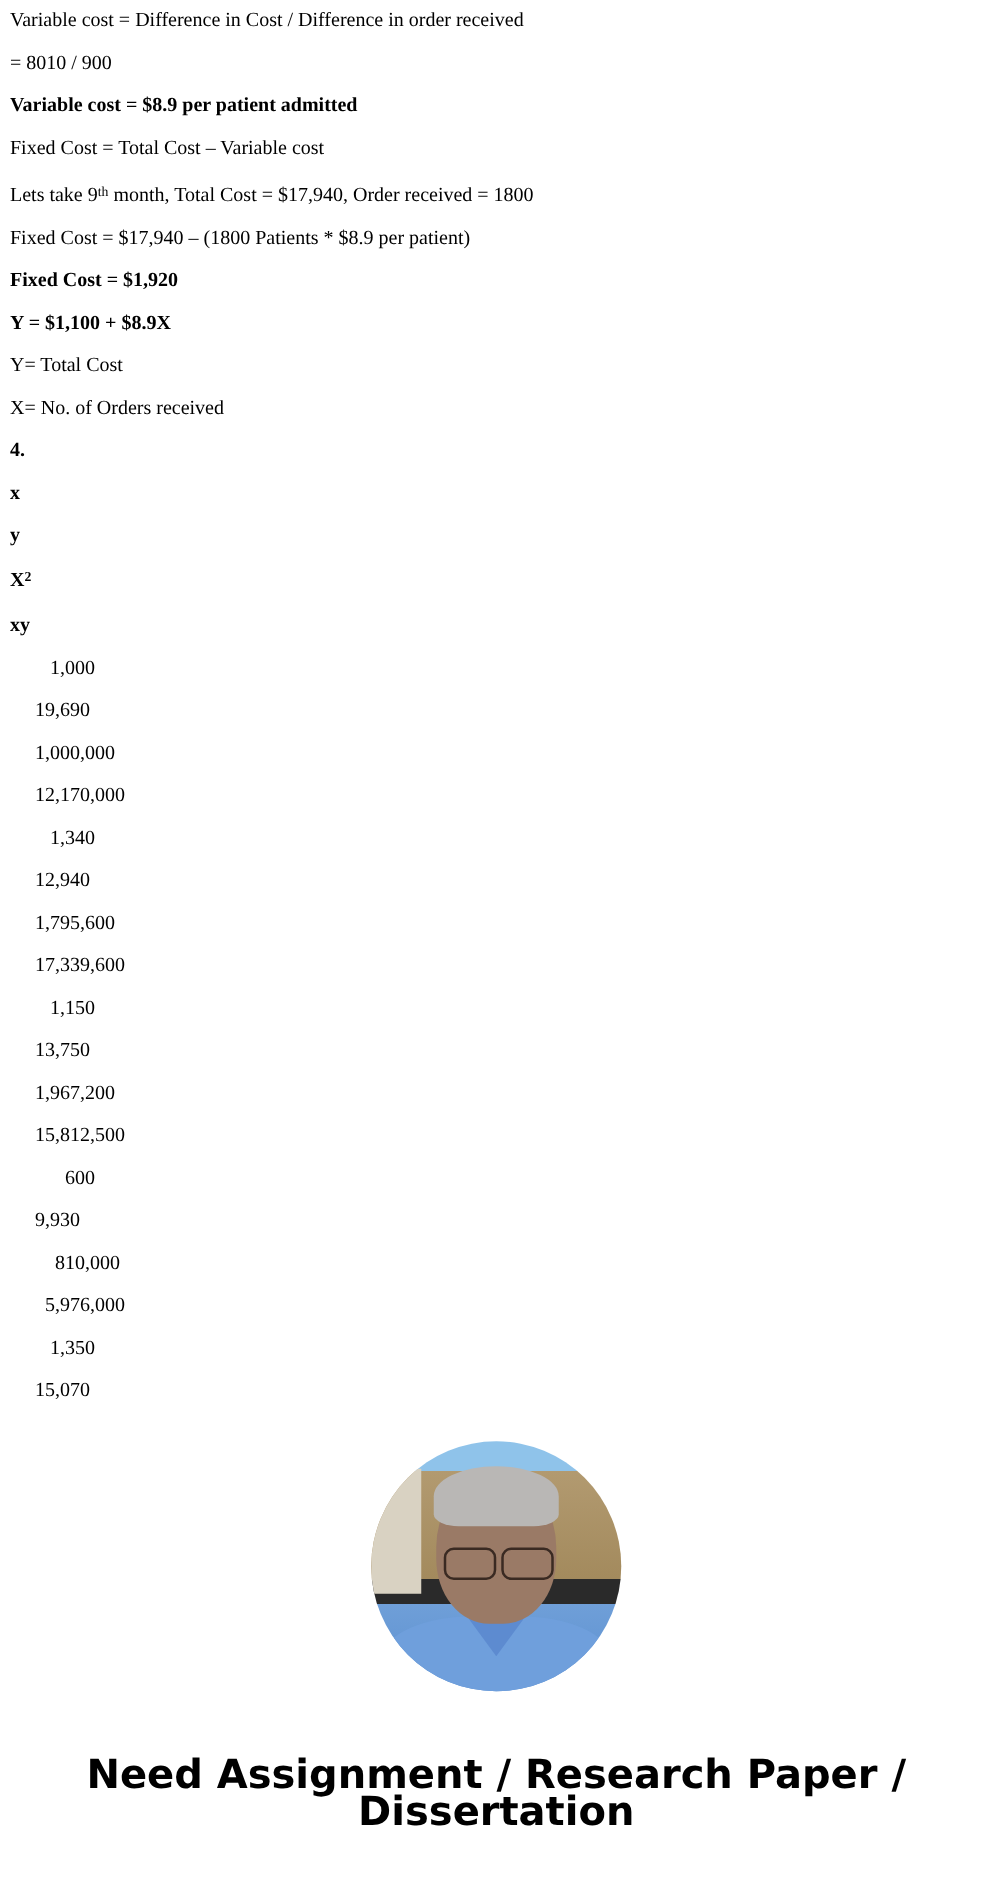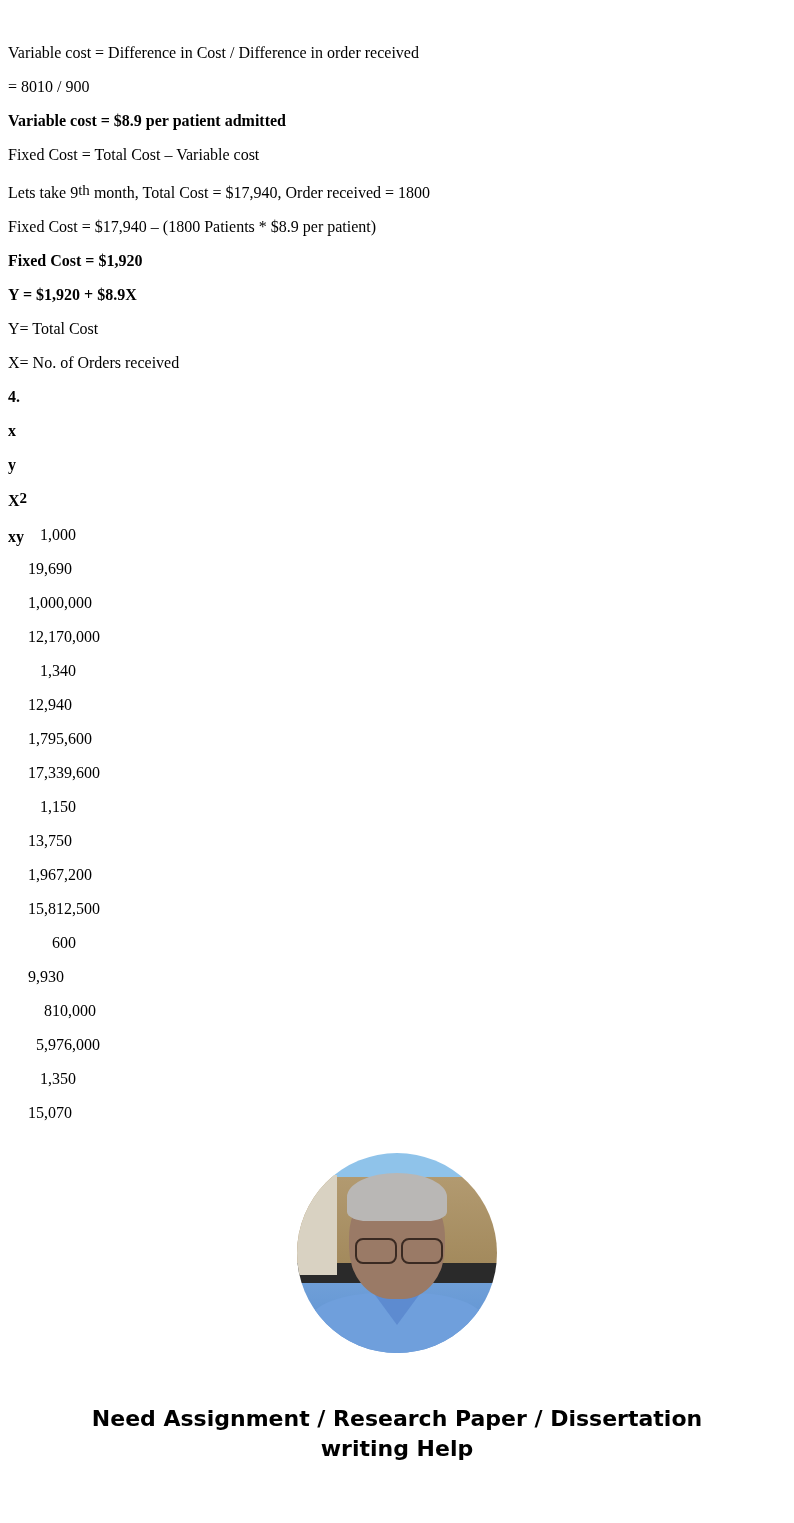--- a/index.html
+++ b/index.html
@@ -1,50 +1,50 @@
 <!DOCTYPE html>
 <html><head>
 <meta charset="utf-8">
 <style>
   html, body { margin: 0; padding: 0; background: #ffffff; }
   body { width: 794px; height: 1523px; position: relative; overflow: hidden; color: #000; }
   .doc { position: absolute; left: 8px; top: 0; font-family: "Liberation Serif", serif; font-size: 16px; }
-  .line { position: absolute; left: 0; white-space: nowrap; line-height: 18px; margin-top: 36px; }
+  .line { position: absolute; left: 0; white-space: nowrap; line-height: 18px; }
   .b { font-weight: bold; }
-  sup { font-size: 15px; vertical-align: top; position: relative; top: -3px; }
+  sup { font-size: 11px; vertical-align: top; position: relative; top: -3px; }
   .num { position: absolute; white-space: nowrap; line-height: 18px; }
   .avatar {
     position: absolute; left: 297px; top: 1153px; width: 200px; height: 200px;
     border-radius: 50%; overflow: hidden;
     background: linear-gradient(180deg, #8fc3ea 0%, #8fc3ea 12%, #b29a70 12%, #a38a5d 55%, #2a2a2a 55%, #2a2a2a 65%, #6f9fd8 65%, #5b8fd0 100%);
   }
   .avatar .wall-l { position:absolute; left:0; top:22px; width:40px; height:100px; background:#d9d2c2; }
   .avatar .head { position:absolute; left:52px; top:28px; width:96px; height:118px; border-radius:48% 48% 44% 44%; background:#9a7a66; }
   .avatar .hair { position:absolute; left:50px; top:20px; width:100px; height:48px; border-radius:50% 50% 20% 20%; background:#b9b7b5; }
   .avatar .glasses-l, .avatar .glasses-r { position:absolute; top:85px; width:38px; height:22px; border:2px solid #3a2a22; border-radius:8px; }
   .avatar .glasses-l { left:58px; } .avatar .glasses-r { left:104px; }
   .avatar .shirt { position:absolute; left:10px; top:140px; width:180px; height:80px; border-radius:40% 40% 0 0; background:#6f9fdc; }
   .avatar .collar { position:absolute; left:78px; top:142px; width:44px; height:30px; background:#5d8bd0; clip-path: polygon(0 0, 50% 100%, 100% 0); }
   .banner {
     position: absolute; left: 0; top: 1404px; width: 794px; text-align: center;
-    font-family: "DejaVu Sans", sans-serif; font-weight: bold; font-size: 22px; line-height: 30px; color: #000;
+    font-family: "DejaVu Sans", sans-serif; font-weight: bold; font-size: 32px; line-height: 30px; color: #000;
   }
 </style>
 </head>
 <body>
 
 <div class="doc">
   <div class="line" style="top:8px">Variable cost = Difference in Cost / Difference in order received</div>
   <div class="line" style="top:42px">= 8010 / 900</div>
   <div class="line b" style="top:76px">Variable cost = $8.9 per patient admitted</div>
   <div class="line" style="top:110px">Fixed Cost = Total Cost – Variable cost</div>
   <div class="line" style="top:148px"><span>Lets take 9</span><sup>th</sup><span> month, Total Cost = $17,940, Order received = 1800</span></div>
   <div class="line" style="top:182px">Fixed Cost = $17,940 – (1800 Patients * $8.9 per patient)</div>
   <div class="line b" style="top:216px">Fixed Cost = $1,920</div>
-  <div class="line b" style="top:250px">Y = $1,920 + $8.9X</div>
+  <div class="line b" style="top:250px">Y = $1,100 + $8.9X</div>
   <div class="line" style="top:284px">Y= Total Cost</div>
   <div class="line" style="top:318px">X= No. of Orders received</div>
 
   <div class="line b" style="top:352px">4.</div>
   <div class="line b" style="top:386px">x</div>
   <div class="line b" style="top:420px">y</div>
   <div class="line b" style="top:456px"><span>X</span><sup>2</sup></div>
   <div class="line b" style="top:492px">xy</div>
 
   <div class="num" style="top:526px; left:32px">1,000</div>
@@ -76,14 +76,13 @@
   <div class="shirt"></div>
   <div class="collar"></div>
   <div class="head"></div>
   <div class="hair"></div>
   <div class="glasses-l"></div>
   <div class="glasses-r"></div>
 </div>
 
 <div class="banner">
   <div>Need Assignment / Research Paper / Dissertation</div>
-  <div>writing Help</div>
 </div>
 
 </body></html>

